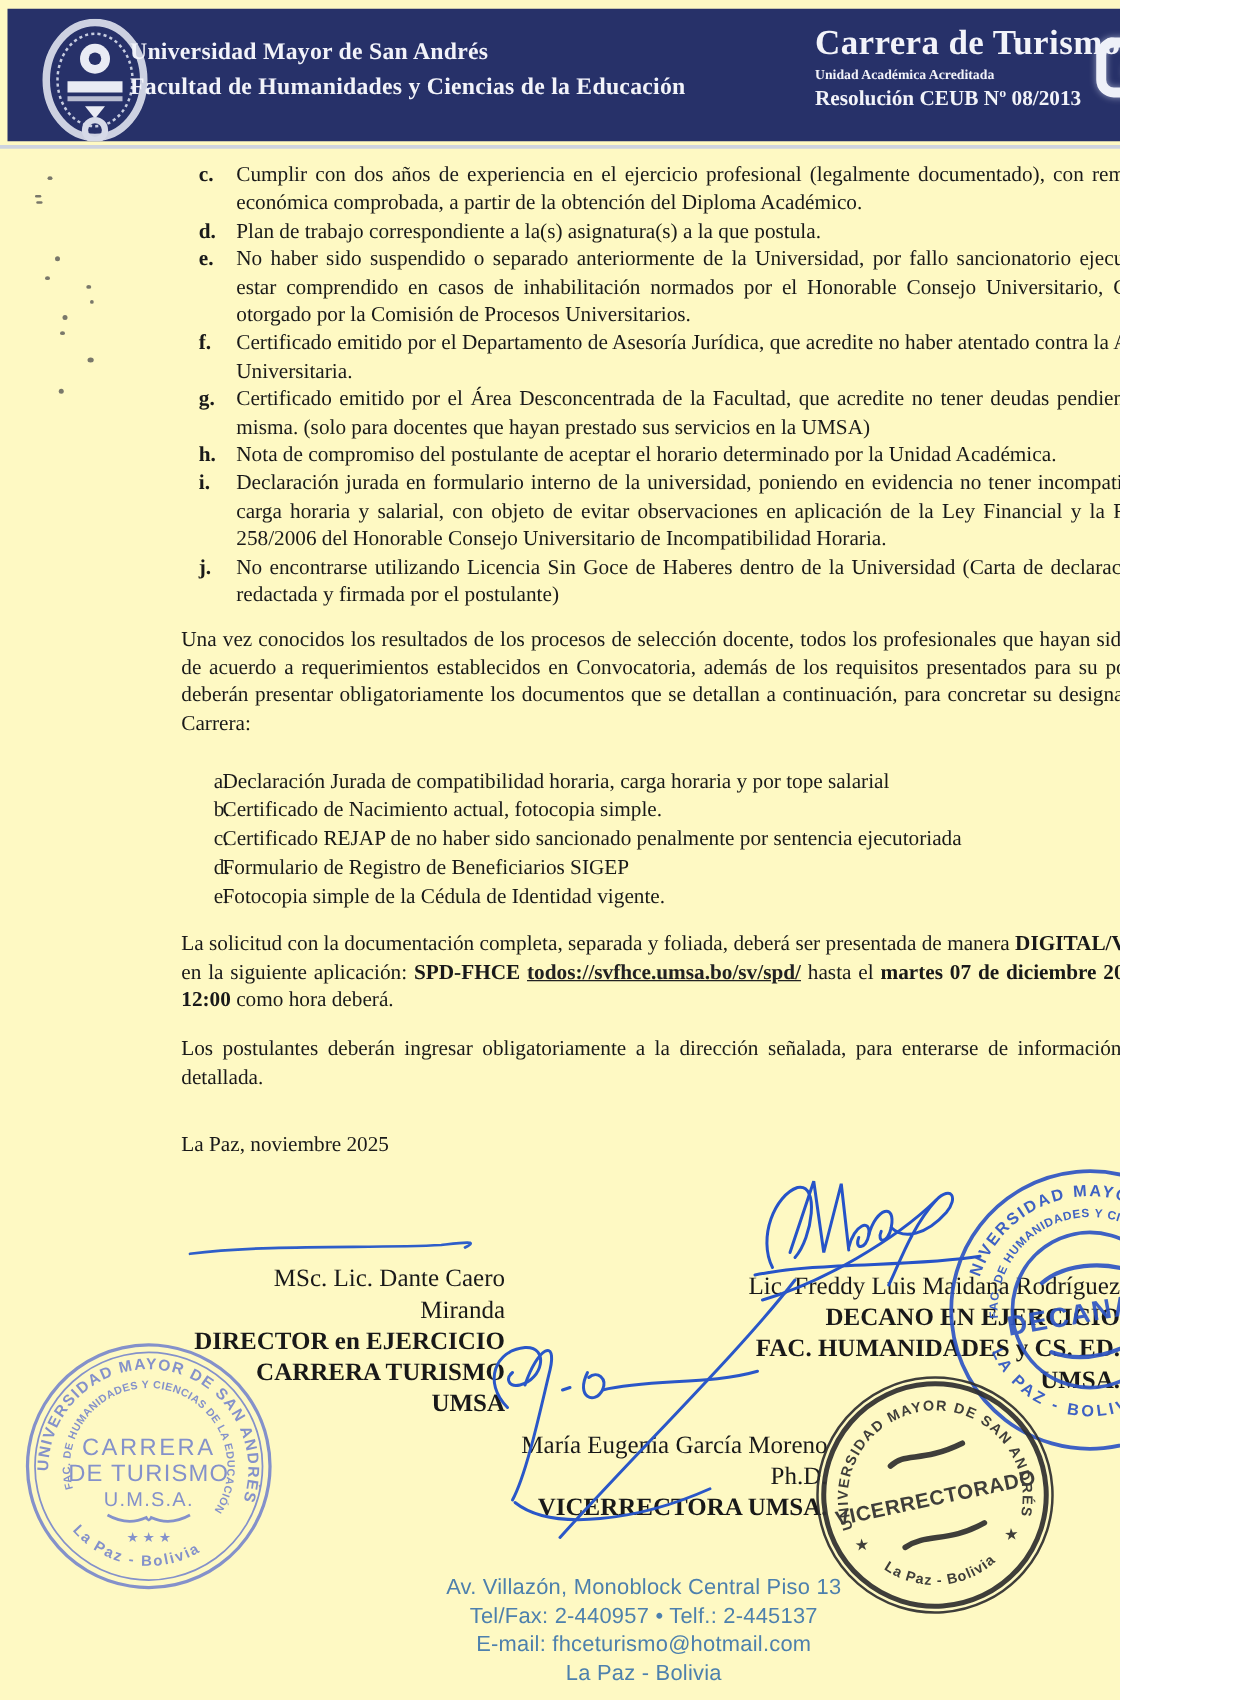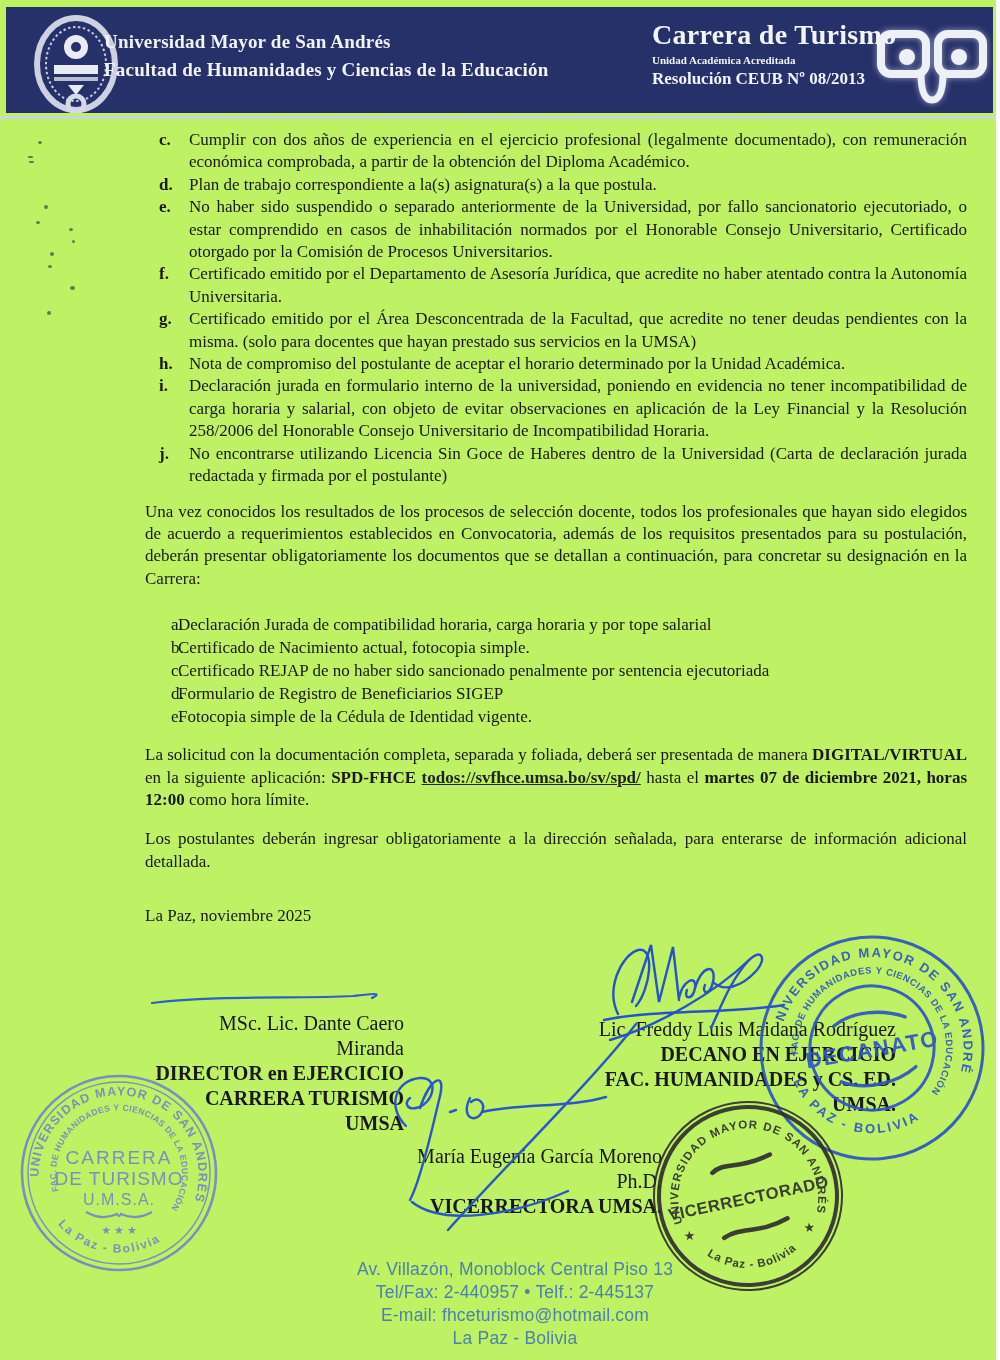--- a/index.html
+++ b/index.html
@@ -1,16 +1,16 @@
 <!DOCTYPE html>
 <html><head>
 <meta charset="utf-8">
 <style>
   html,body{margin:0;padding:0;background:#ffffff;}
-  .page{position:relative;width:996px;height:1360px;background:#bef264;overflow:hidden;
+  .page{position:relative;width:896px;height:1360px;background:#fef9c3;overflow:hidden;
         font-family:"Liberation Serif", serif;color:#191919;}
 
   
   .banner{position:absolute;left:6px;top:7px;width:987px;height:106px;background:#273169;}
   .banner-sep{position:absolute;left:0;top:116px;width:1000px;height:3px;background:#cdd3df;}
   .banner-left{position:absolute;left:98px;top:24px;color:#f2f3f9;font-weight:bold;}
   .banner-left .l1{font-size:19px;letter-spacing:.2px;}
   .banner-left .l2{font-size:19px;margin-top:6px;letter-spacing:.2px;}
   .banner-right{position:absolute;left:646px;top:12px;color:#f2f3f9;font-weight:bold;}
   .banner-right .r1{font-size:28px;letter-spacing:.3px;}
@@ -155,21 +155,21 @@
     </div>
 
     <p class="submission">
       <span>La solicitud con la documentación completa, separada y foliada, deberá ser presentada de manera</span>
       <b>DIGITAL/VIRTUAL</b>
       <span>en la siguiente aplicación:</span>
       <b>SPD-FHCE</b>
       <a class="doclink">todos://svfhce.umsa.bo/sv/spd/</a>
       <span>hasta el</span>
       <b>martes 07 de diciembre 2021, horas 12:00</b>
-      <span>como hora límite.</span>
+      <span>como hora deberá.</span>
     </p>
     <p class="line2">Los postulantes deberán ingresar obligatoriamente a la dirección señalada, para enterarse de información adicional detallada.</p>
 
     <p class="dateline">La Paz, noviembre 2025</p>
   </main>
 
   <div class="sig-block sig-director">
     <div>MSc. Lic. Dante Caero Miranda</div>
     <div class="bold">DIRECTOR en EJERCICIO</div>
     <div class="bold">CARRERA TURISMO UMSA</div>

